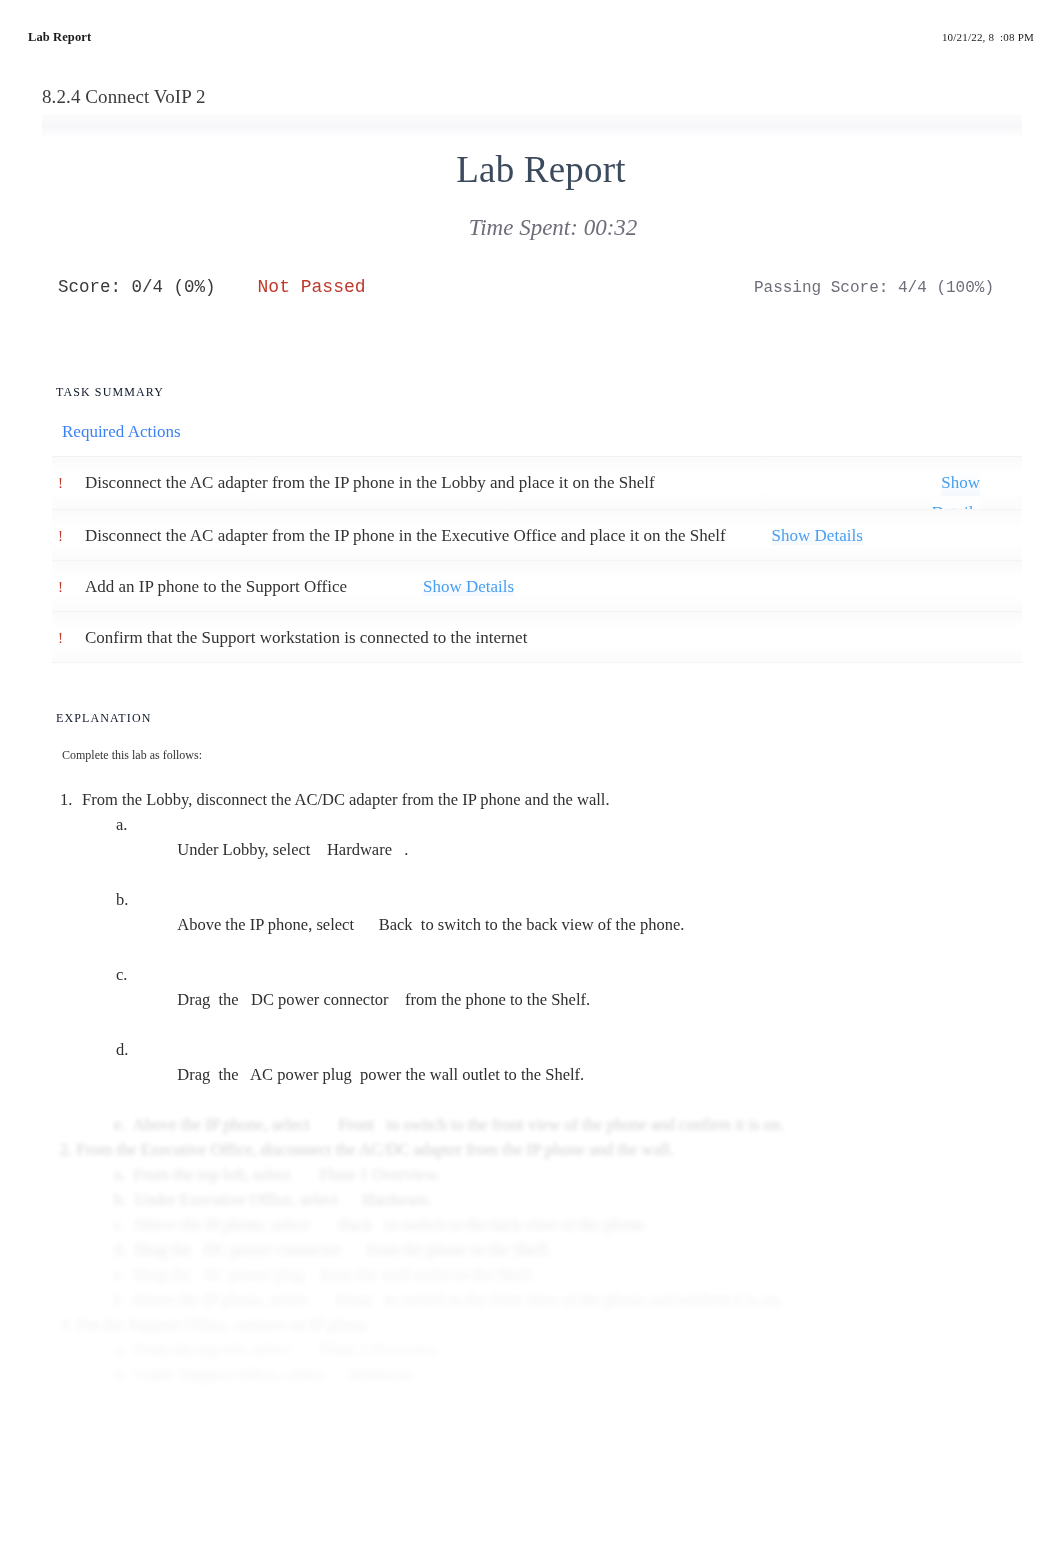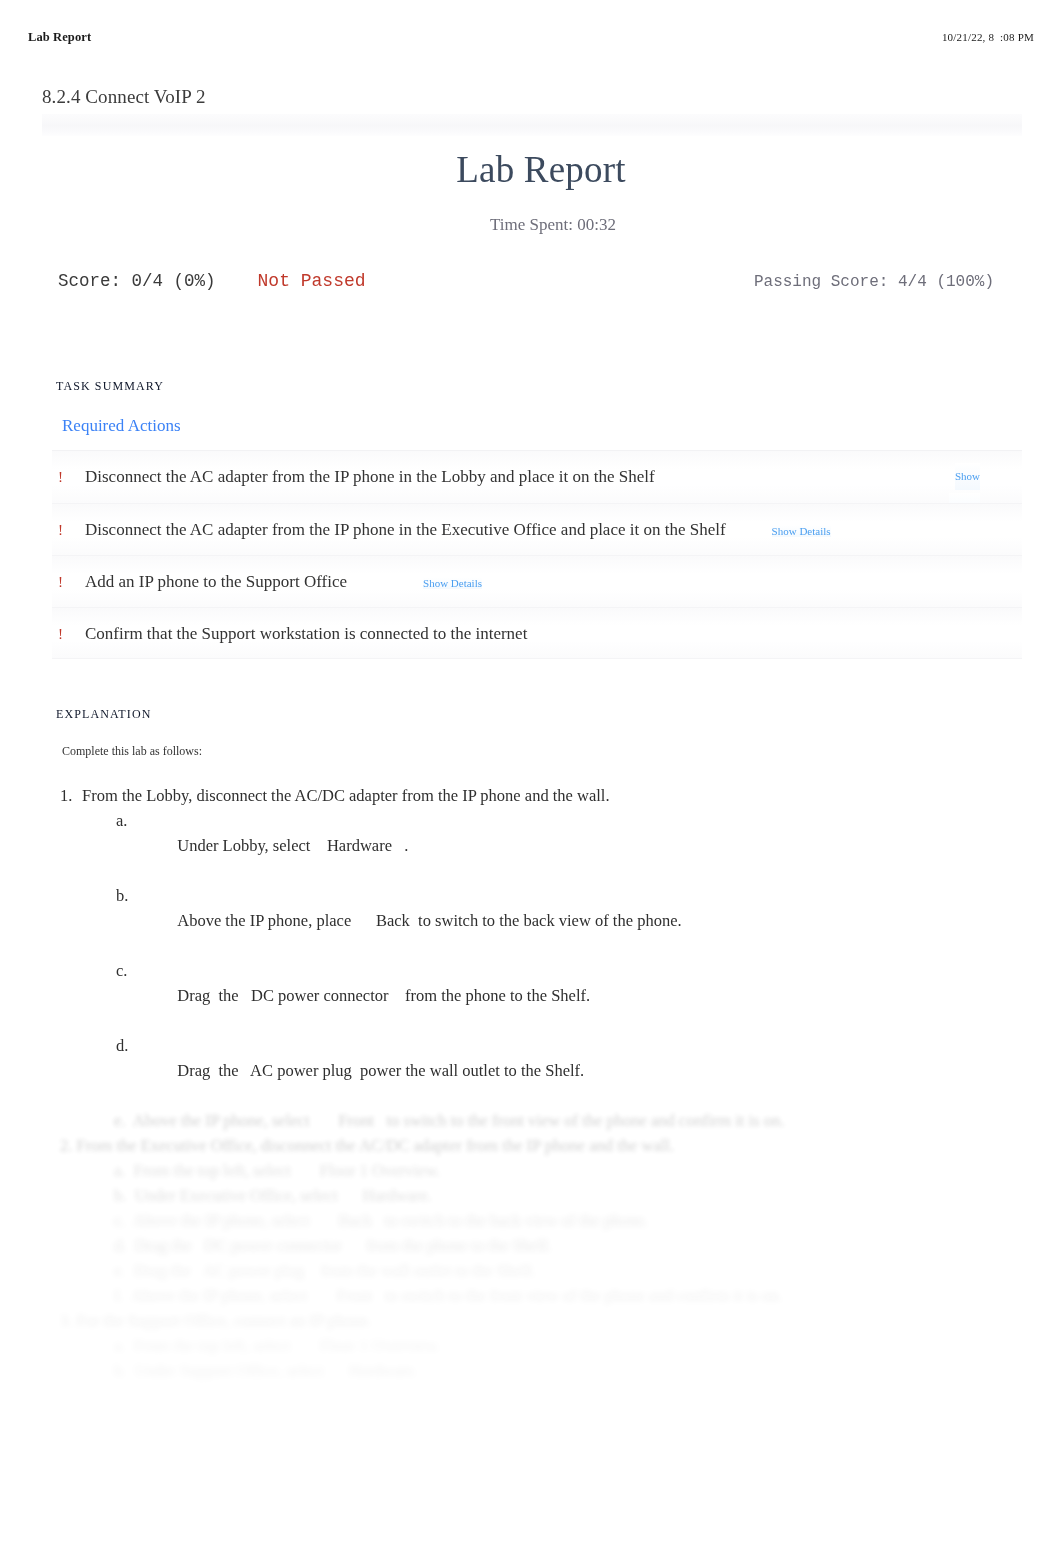--- a/index.html
+++ b/index.html
@@ -66,24 +66,25 @@
     text-align: center;
     font-size: 37px;
     color: #3c4a5e;
     margin-top: 12px;
     letter-spacing: .2px;
     padding-left: 20px;
   }
 
   .time-spent {
     text-align: center;
-    font-size: 17px;
+    font-size: 23px;
     color: #6e6e7a;
     margin-top: 24px;
     padding-left: 44px;
+    font-style: italic;
   }
 
   
   .score-row {
     position: relative;
     margin-top: 36px;
     height: 34px;
     padding: 0 76px 0 58px;
     font-family: Liberation Mono, monospace;
   }
@@ -142,21 +143,21 @@
     color: #333;
   }
   .task-mark {
     color: #c0392b;
     font-size: 15px;
     margin-right: 22px;
     vertical-align: baseline;
   }
   .show-details {
     color: #4a9ef0;
-    font-size: 11px;
+    font-size: 17px;
     text-decoration: none;
     background: linear-gradient(180deg, #ffffff 0%, #f4f9fe 100%);
     cursor: pointer;
   }
   .task-row.row-1 .task-text { display: inline; }
   .task-row.row-1 .show-details { float: right; margin-right: 36px; }
   .task-row.row-1 .wrap-details {
     display: block;
     margin-top: 2px;
   }
@@ -276,21 +277,21 @@
   <div class="explanation-intro">Complete this lab as follows:</div>
 
   <div class="steps">
     <div class="step">
       <span class="num">1.</span><span>From the Lobby, disconnect the AC/DC adapter from the IP phone and the wall.</span>
       <div class="substeps">
         <div class="substep">
           <span class="let">a.</span><span>Under Lobby, select    Hardware   .</span>
         </div>
         <div class="substep">
-          <span class="let">b.</span><span>Above the IP phone, place      Back  to switch to the back view of the phone.</span>
+          <span class="let">b.</span><span>Above the IP phone, select      Back  to switch to the back view of the phone.</span>
         </div>
         <div class="substep">
           <span class="let">c.</span><span>Drag  the   DC power connector    from the phone to the Shelf.</span>
         </div>
         <div class="substep">
           <span class="let">d.</span><span>Drag  the   AC power plug  power the wall outlet to the Shelf.</span>
         </div>
       </div>
     </div>
   </div>

